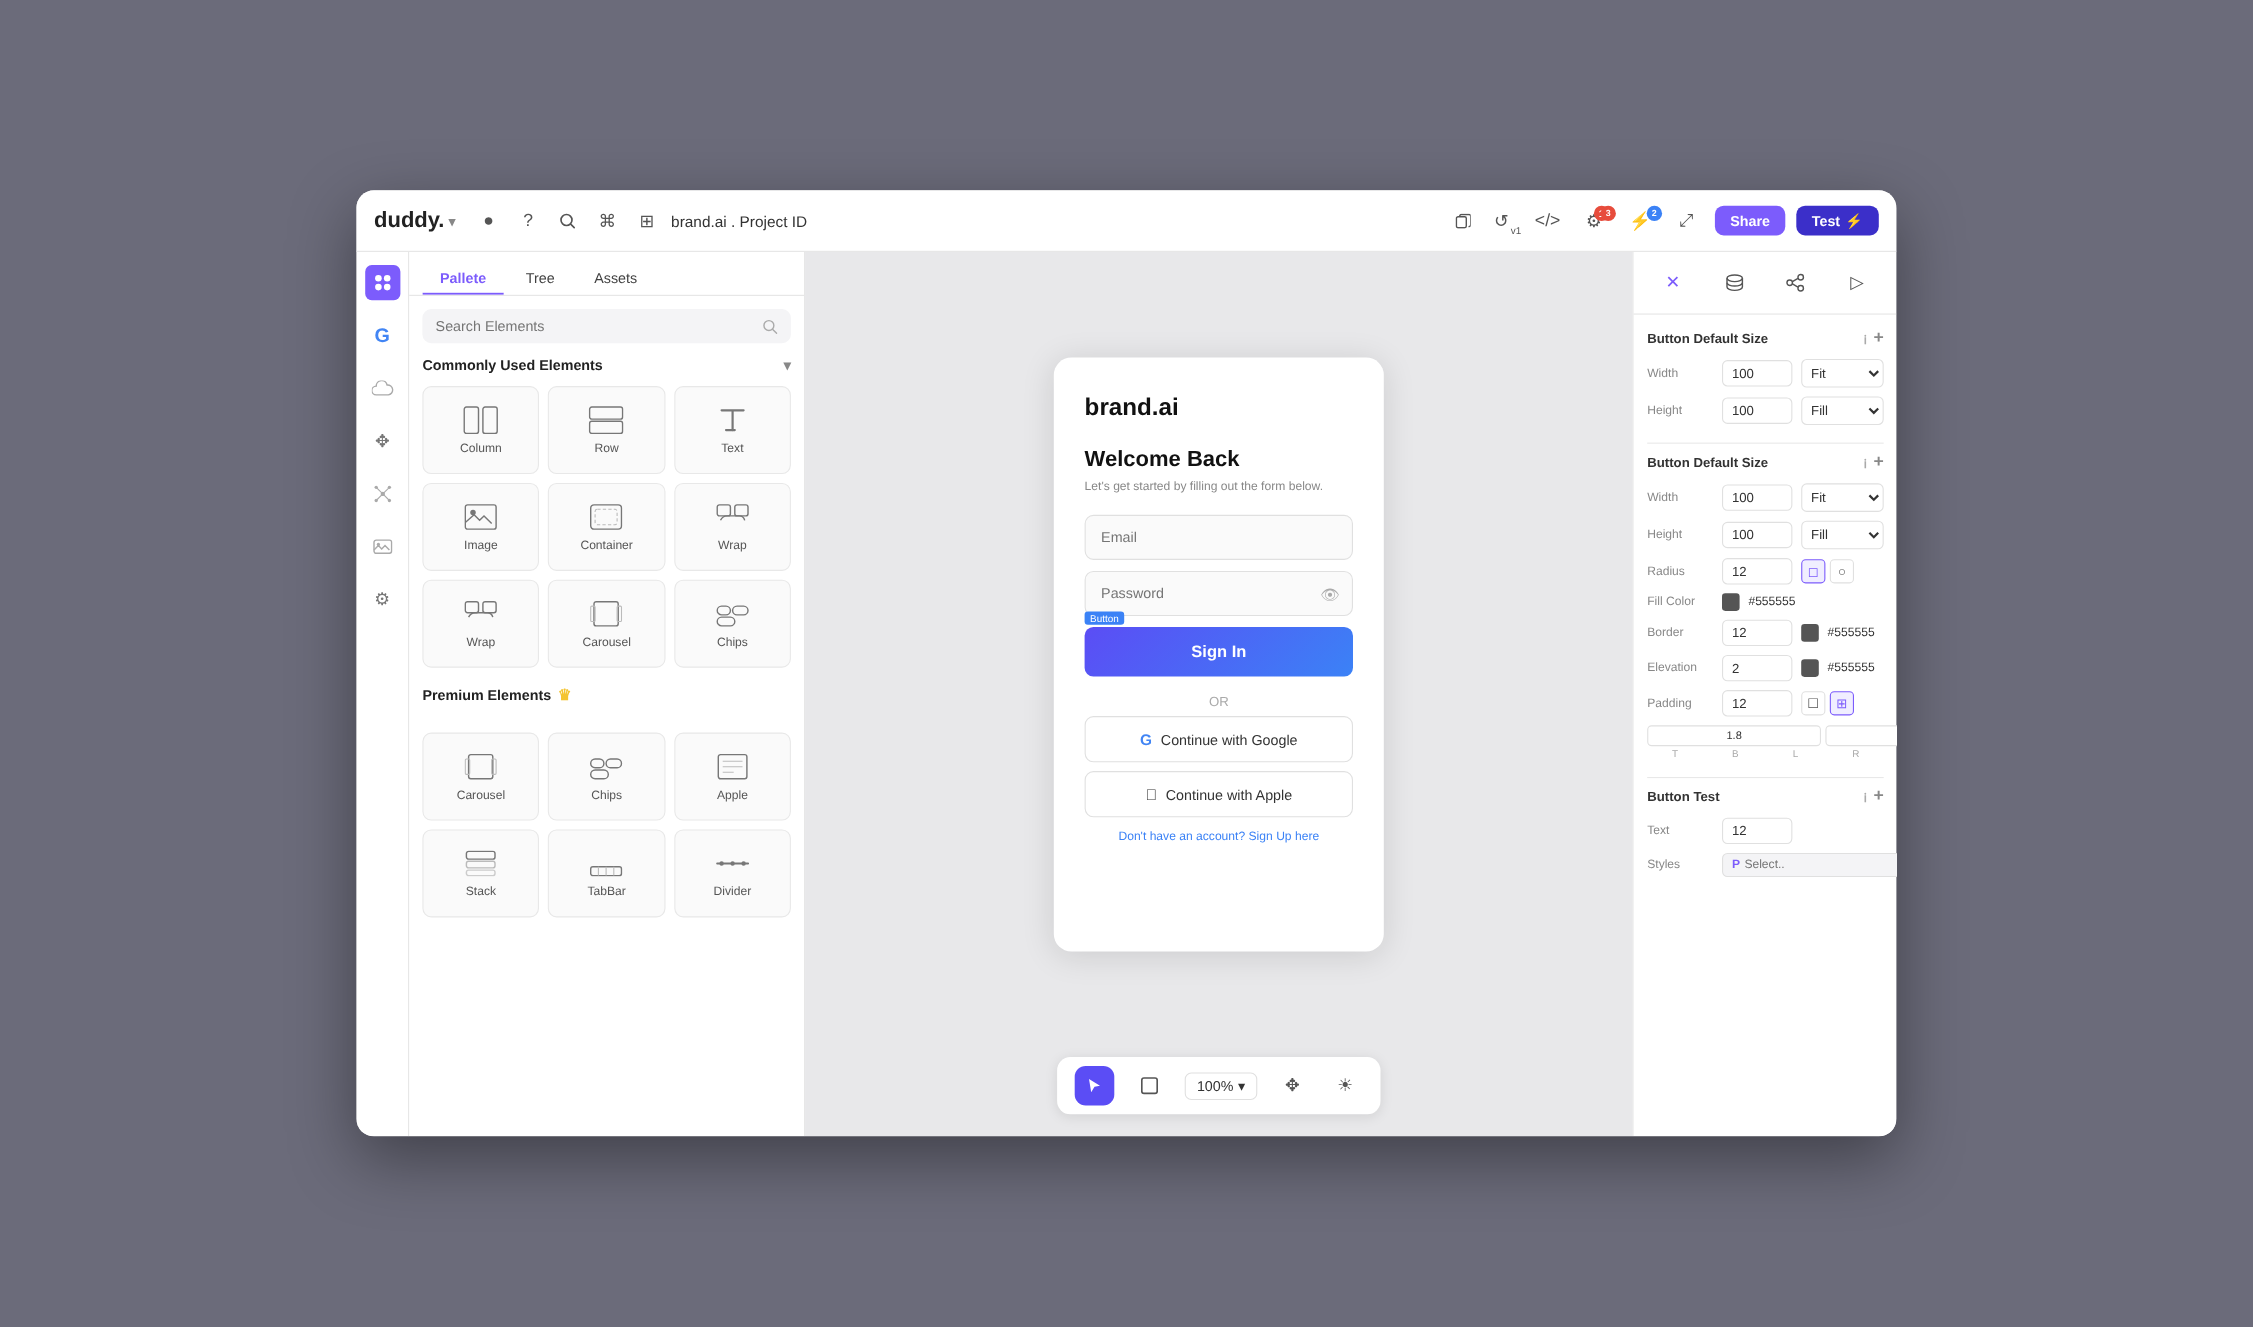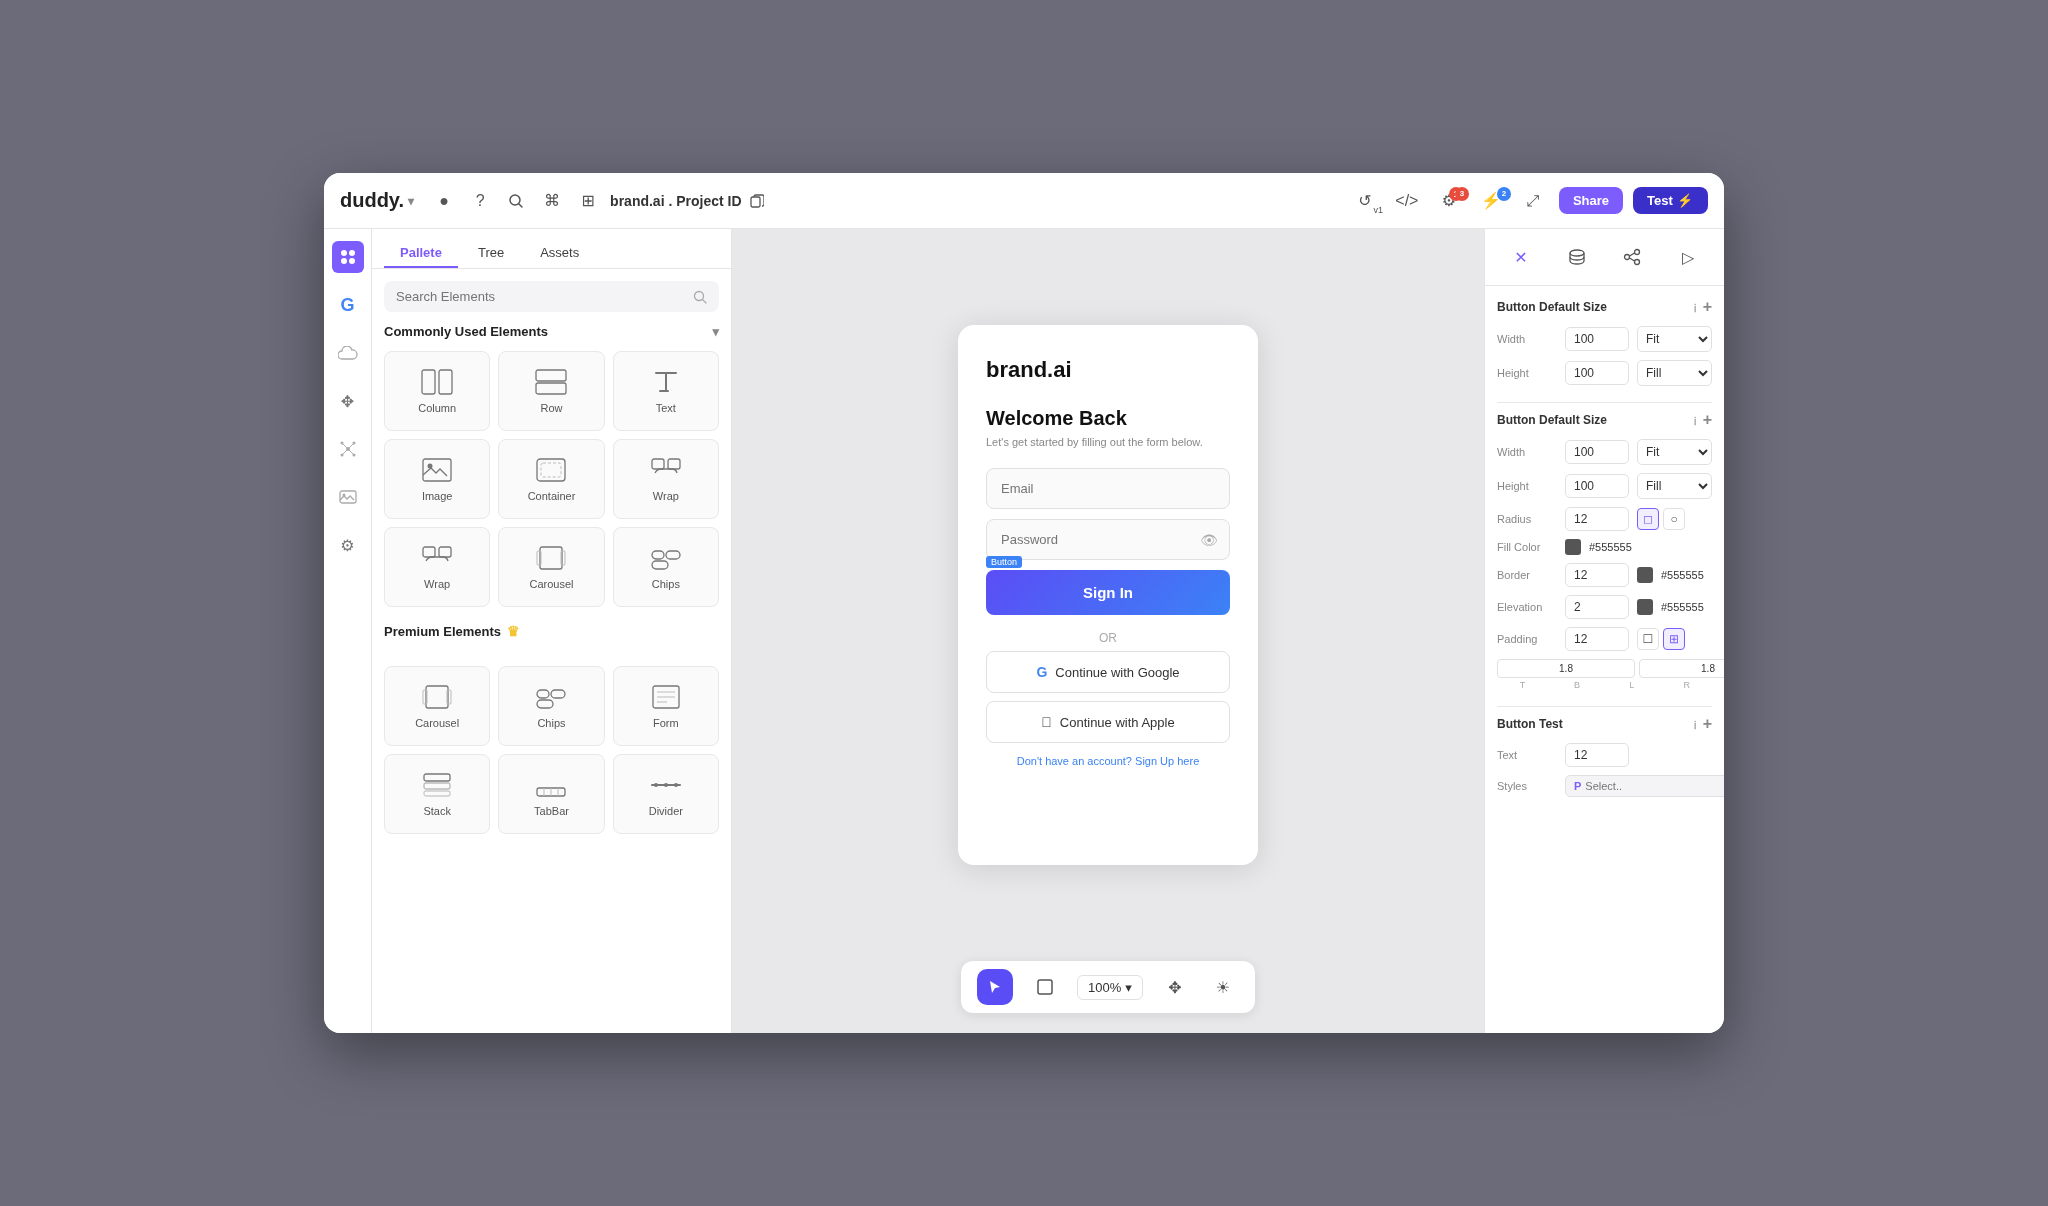--- a/index.html
+++ b/index.html
@@ -54,26 +54,26 @@
       display: flex;
       align-items: center;
       justify-content: center;
       color: #555;
       cursor: pointer;
       font-size: 16px;
     }
     .top-bar-center {
       flex: 1;
       display: flex;
-      justify-content: flex-start;
+      justify-content: space-between;
       align-items: center;
       gap: 8px;
       font-size: 14px;
       color: #333;
-      font-weight: 700;
+      font-weight: 400;
     }
     .top-bar-right {
       display: flex;
       align-items: center;
       gap: 10px;
     }
     .top-bar-right-icon {
       width: 32px;
       height: 32px;
       display: flex;
@@ -570,21 +570,21 @@
     }
     .padding-grid {
       display: grid;
       grid-template-columns: repeat(4, 1fr);
       gap: 4px;
       margin-top: 4px;
     }
     .padding-cell {
       border: 1px solid #e0e0e0;
       border-radius: 4px;
-      padding: 3px 2px;
+      padding: 3px 12px;
       font-size: 10px;
       text-align: center;
       color: #333;
     }
     .padding-labels {
       display: grid;
       grid-template-columns: repeat(4, 1fr);
       gap: 4px;
       margin-top: 2px;
     }
@@ -854,21 +854,21 @@
 
             <div class="element-item">
               <div class="element-icon">
                 <svg width="30" height="24" viewBox="0 0 30 24" fill="none">
                     <rect x="2" y="1" width="26" height="22" rx="2" stroke="#777" stroke-width="1.3"></rect>
                     <line x1="6" y1="7" x2="24" y2="7" stroke="#bbb" stroke-width="1"></line>
                     <line x1="6" y1="12" x2="24" y2="12" stroke="#bbb" stroke-width="1"></line>
                     <line x1="6" y1="17" x2="16" y2="17" stroke="#bbb" stroke-width="1"></line>
                   </svg>
               </div>
-              <span class="element-label">Form</span>
+              <span class="element-label">Apple</span>
             </div>
 
             <div class="element-item">
               <div class="element-icon">
                 <svg width="30" height="24" viewBox="0 0 30 24" fill="none">
                     <rect x="2" y="1" width="26" height="7" rx="2" stroke="#777" stroke-width="1.3"></rect>
                     <rect x="2" y="10" width="26" height="6" rx="2" stroke="#bbb" stroke-width="1.3"></rect>
                     <rect x="2" y="18" width="26" height="5" rx="2" stroke="#ccc" stroke-width="1.3"></rect>
                   </svg>
               </div>

